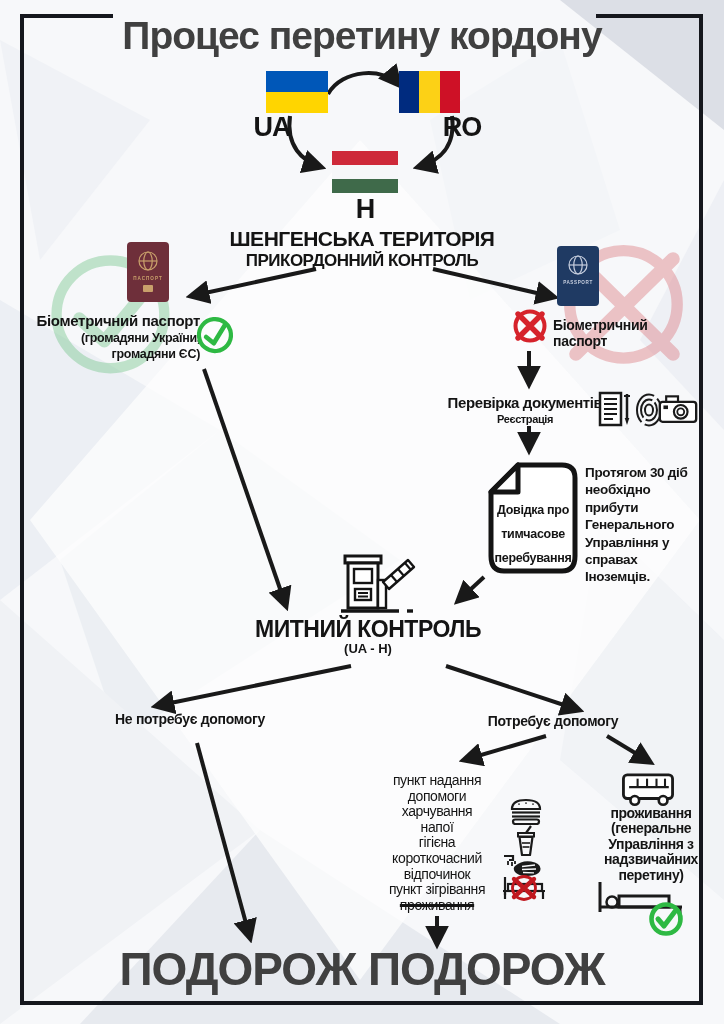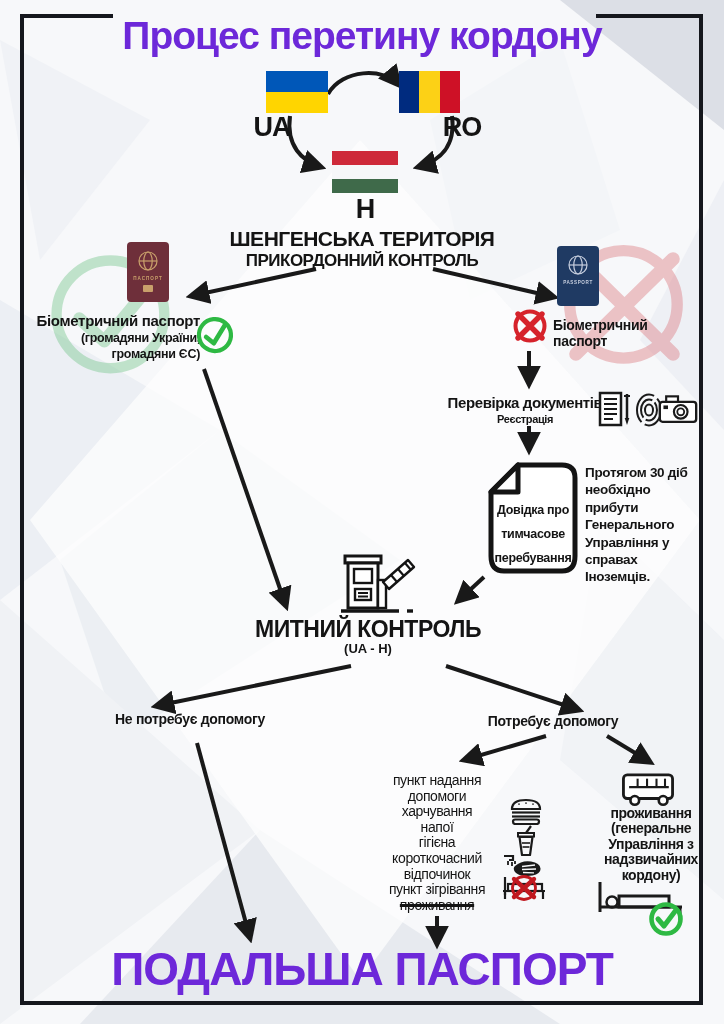--- a/index.html
+++ b/index.html
@@ -3,21 +3,21 @@
 <meta charset="utf-8">
 <style>
   *{margin:0;padding:0;box-sizing:border-box}
   html,body{width:724px;height:1024px}
   body{font-family:"Liberation Sans",sans-serif;background:#fff}
   #canvas{position:relative;width:724px;height:1024px;overflow:hidden;background:#f7f8fa;color:#141414}
   .abs{position:absolute}
   .b{font-weight:700}
   .ctr{text-align:center}
   .rt{text-align:right}
-  .blue{color:#6d28d9}
+  .blue{color:#404040}
   .bar{position:absolute;background:#15171d;z-index:2}
   .z1{z-index:1}.z3{z-index:3}.z4{z-index:4}
   .strike{text-decoration:line-through;text-decoration-thickness:2.5px}
   .ttl{font-size:39px;letter-spacing:-1px;line-height:1}
   .h-schengen{font-size:21px;letter-spacing:-.5px}
   .h-control{font-size:17px;letter-spacing:-.5px}
   .lbl{font-size:15px;letter-spacing:-.3px}
   .sub{font-size:12.5px;line-height:16px;letter-spacing:-.3px}
   .flag-label{font-size:27px;letter-spacing:-1px}
   .customs-ttl{font-size:23px;letter-spacing:-.5px}
@@ -277,29 +277,29 @@
         <line x1="46" y1="6" x2="46" y2="15"></line>
       </g>
     <circle cx="14" cy="29" r="4.6" fill="#fff" stroke="#1a1a1a" stroke-width="2.8"></circle>
     <circle cx="44" cy="29" r="4.6" fill="#fff" stroke="#1a1a1a" stroke-width="2.8"></circle>
   </svg>
   <div class="abs z4 ctr" style="left:589px;top:806px;width:124px">
     <div class="acc-line">проживання</div>
     <div class="acc-line">(генеральне</div>
     <div class="acc-line">Управління з</div>
     <div class="acc-line">надзвичайних</div>
-    <div class="acc-line">кордону)</div>
+    <div class="acc-line">перетину)</div>
   </div>
   <svg class="abs z4" width="98" height="58" viewBox="0 0 98 58" style="left:594px;top:878px">
     <g stroke="#1a1a1a" fill="none">
       <line x1="6" y1="4" x2="6" y2="34" stroke-width="3"></line>
       <circle cx="18" cy="24" r="5.5" stroke-width="2.5"></circle>
       <rect x="25" y="18" width="50" height="11" stroke-width="3"></rect>
       <line x1="6" y1="29" x2="88" y2="29" stroke-width="3"></line>
       <line x1="86" y1="29" x2="86" y2="42" stroke-width="3"></line>
     </g>
     <circle cx="72" cy="41" r="14.5" fill="none" stroke="#2eb943" stroke-width="4.6"></circle>
     <path d="M64,41 L70,48 L82,32" fill="none" stroke="#2eb943" stroke-width="5" stroke-linecap="round" stroke-linejoin="round"></path>
   </svg>
 
-  <div class="abs z4 ctr b blue footer" style="left:0;top:942px;width:724px">ПОДАЛЬША ПАСПОРТ</div>
+  <div class="abs z4 ctr b blue footer" style="left:0;top:942px;width:724px">ПОДОРОЖ ПОДОРОЖ</div>
 
 </div>
 
 </body></html>

